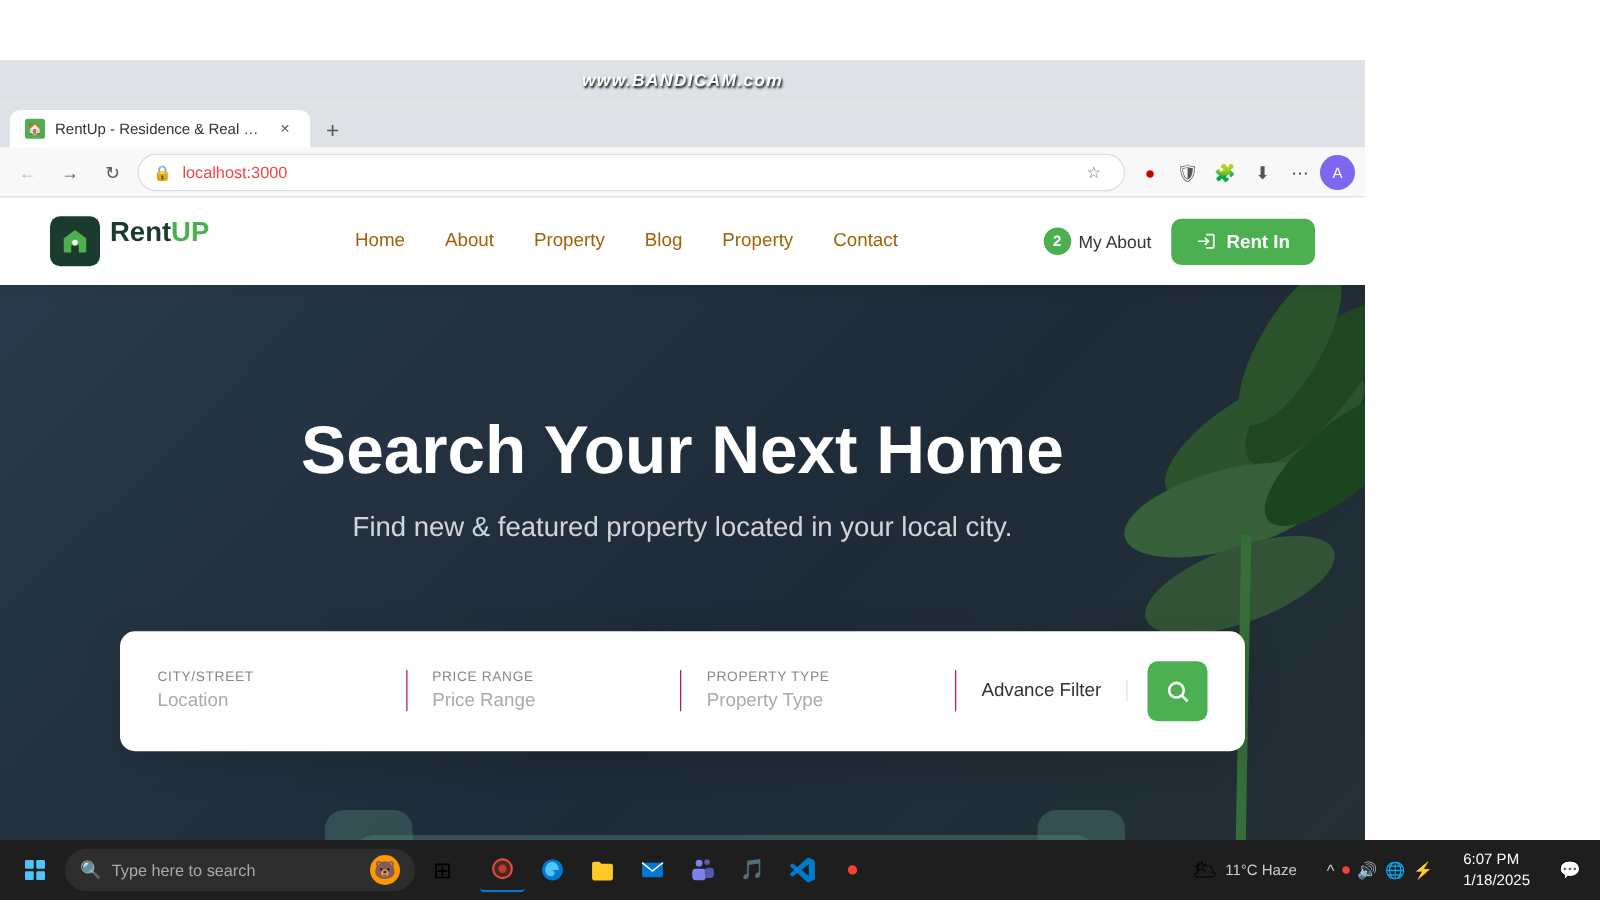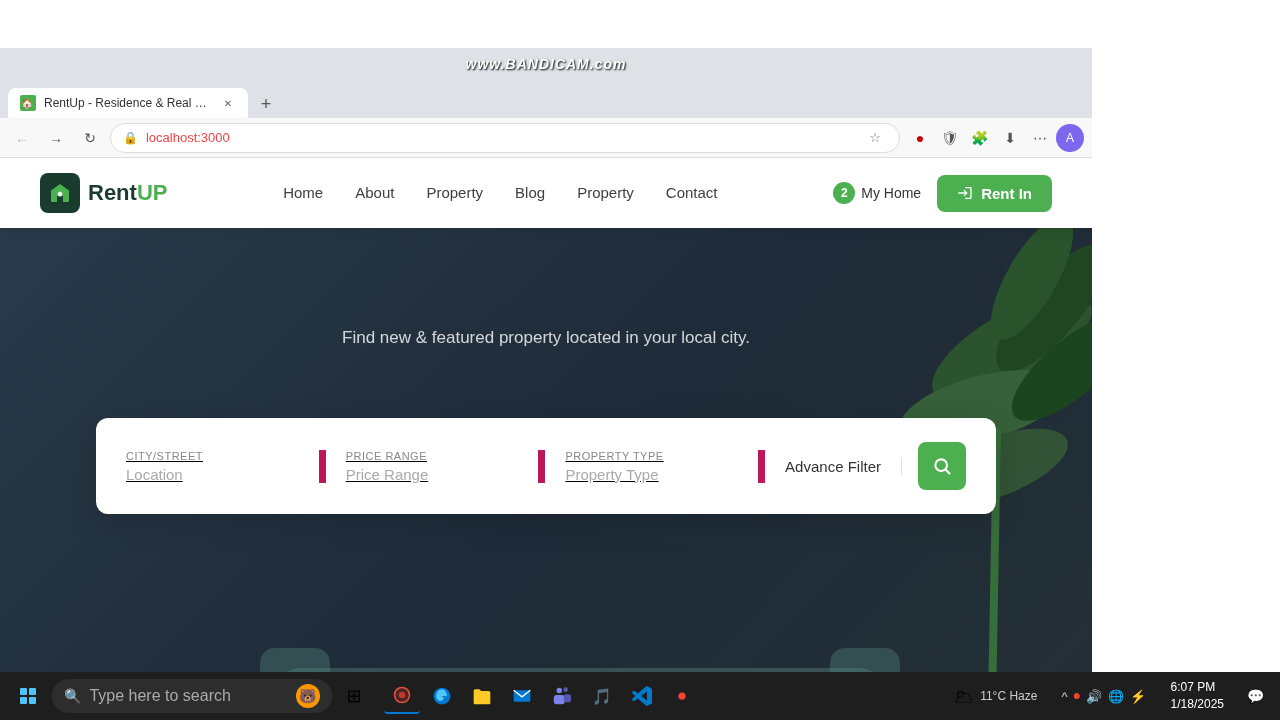--- a/index.html
+++ b/index.html
@@ -160,21 +160,20 @@
       justify-content: space-between;
       padding: 0 40px;
       height: 70px;
       background: #fff;
       box-shadow: 0 2px 8px rgba(0,0,0,0.08);
       position: relative;
       z-index: 10;
     }
     .logo {
       display: flex;
-      align-items: center;
       gap: 8px;
       text-decoration: none;
     }
     .logo-icon {
       width: 40px; height: 40px;
       background: #1a3c2f;
       border-radius: 8px;
       display: flex; align-items: center; justify-content: center;
       color: #4caf50;
       font-size: 20px;
@@ -186,21 +185,21 @@
     }
     .logo-text span { color: #4caf50; }
     .nav-links {
       display: flex;
       align-items: center;
       gap: 32px;
       list-style: none;
     }
     .nav-links a {
       text-decoration: none;
-      color: #404040;
+      color: #a16207;
       font-size: 15px;
       font-weight: 500;
     }
     .nav-actions {
       display: flex;
       align-items: center;
       gap: 16px;
     }
     .my-list-btn {
       display: flex;
@@ -259,21 +258,21 @@
       color: white;
     }
     .hero-title {
       font-size: 54px;
       font-weight: 700;
       color: #fff;
       margin-bottom: 16px;
       line-height: 1.2;
     }
     .hero-subtitle {
-      font-size: 17px;
+      font-size: 22px;
       color: rgba(255,255,255,0.8);
       margin-bottom: 50px;
     }
 
     
     .search-box {
       position: relative;
       z-index: 3;
       background: #fff;
       border-radius: 12px;
@@ -282,22 +281,21 @@
       align-items: center;
       gap: 0;
       box-shadow: 0 8px 30px rgba(0,0,0,0.15);
       margin-top: 20px;
       width: 900px;
       max-width: 95%;
     }
     .search-field {
       flex: 1;
       padding: 0 20px;
-      border-right: 7px solid #be185d;
-      text-decoration: underline;
+      border-right: 1px solid #be185d;
     }
     .search-field:last-of-type {
       border-right: none;
     }
     .search-field-label {
       font-size: 11px;
       color: #888;
       font-weight: 500;
       text-transform: uppercase;
       letter-spacing: 0.5px;
@@ -372,21 +370,21 @@
       align-items: center;
       background: #2d2d2d;
       border-radius: 20px;
       height: 34px;
       padding: 0 12px;
       gap: 8px;
       width: 280px;
       cursor: text;
     }
     .taskbar-search-icon { color: #aaa; font-size: 14px; }
-    .taskbar-search-text { color: #aaa; font-size: 16px; flex: 1; }
+    .taskbar-search-text { color: #aaa; font-size: 13px; flex: 1; }
     .taskbar-search-mascot {
       width: 24px; height: 24px;
       background: #ff9800;
       border-radius: 50%;
       display: flex; align-items: center; justify-content: center;
       font-size: 14px;
     }
     .taskbar-apps {
       display: flex;
       align-items: center;
@@ -524,21 +522,21 @@
         <li><a href="#">About</a></li>
         <li><a href="#">Property</a></li>
         <li><a href="#">Blog</a></li>
         <li><a href="#">Property</a></li>
         <li><a href="#">Contact</a></li>
       </ul>
 
       <div class="nav-actions">
         <div class="my-list-btn">
           <div class="my-list-badge">2</div>
-          <span>My Home</span>
+          <span>My About</span>
         </div>
         <button class="sign-in-btn">
           <svg width="16" height="16" viewBox="0 0 24 24" fill="white">
             <path d="M11 7L9.6 8.4L12.2 11H2V13H12.2L9.6 15.6L11 17L16 12L11 7Z"></path>
             <path d="M20 19H12V21H20C21.1 21 22 20.1 22 19V5C22 3.9 21.1 3 20 3H12V5H20V19Z"></path>
           </svg>
           <span>Rent In</span>
         </button>
       </div>
     </nav>
@@ -583,20 +581,21 @@
 
             <circle cx="540" cy="140" r="15" fill="rgba(60,60,60,0.4)"></circle>
 
             <ellipse cx="590" cy="130" rx="12" ry="20" fill="rgba(60,100,130,0.5)"></ellipse>
             <ellipse cx="590" cy="112" rx="6" ry="4" fill="rgba(80,120,150,0.5)"></ellipse>
           </svg>
         </div>
       </div>
 
       <div class="hero-content">
+        <h1 class="hero-title">Search Your Next Home</h1>
         <p class="hero-subtitle">Find new &amp; featured property located in your local city.</p>
       </div>
 
       <div class="search-box">
 
         <div class="search-field" style="padding-left:0;">
           <div class="search-field-label">City/Street</div>
           <div class="search-field-value placeholder">Location</div>
         </div>
 

